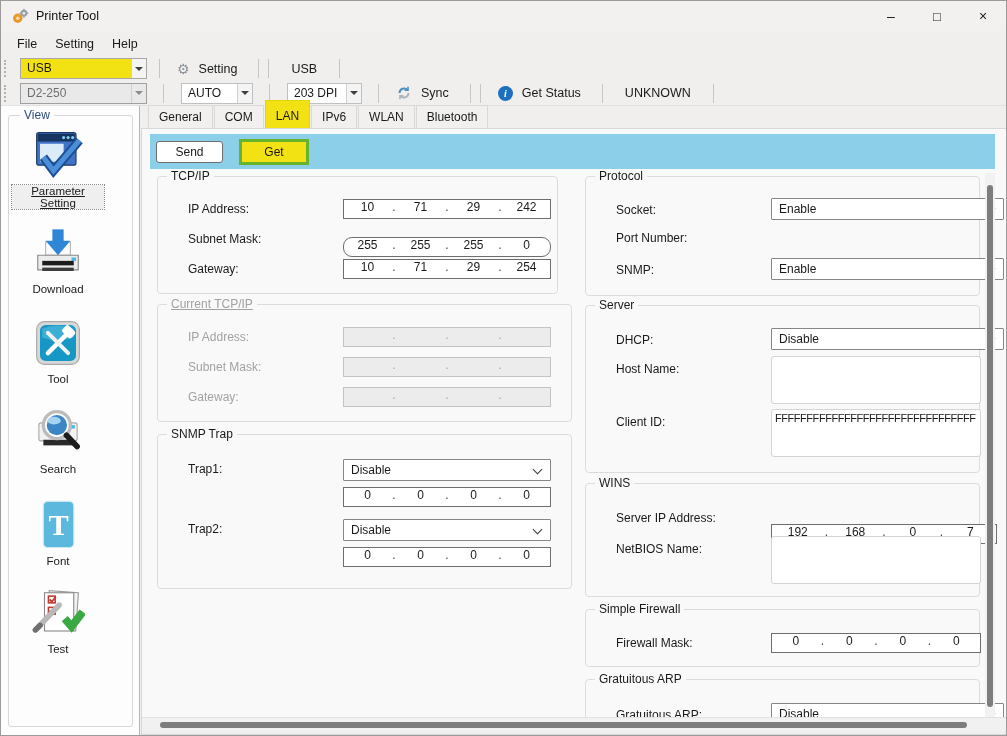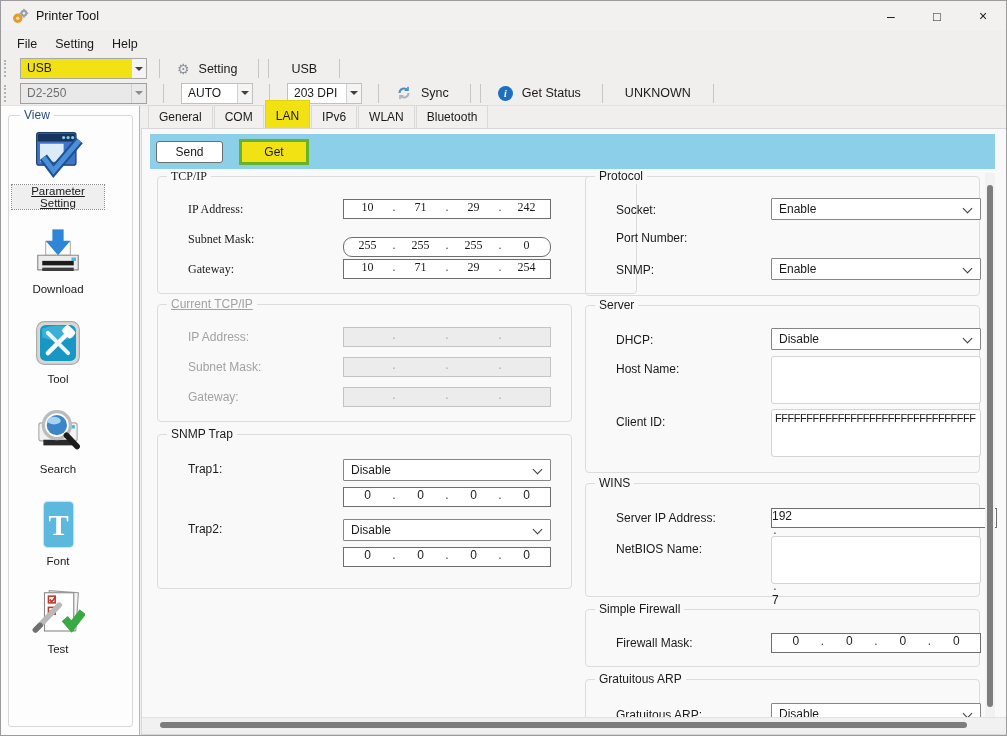--- a/index.html
+++ b/index.html
@@ -69,21 +69,21 @@
   .lbl { position:absolute; left:30px; font-size:12px; white-space:nowrap; }
   .gb.disabled .lbl { color:#a2a2a2; }
 
   .ip-box { position:absolute; left:185px; width:208px; height:20px; display:flex; align-items:flex-start; background:#fff; border:1px solid #6e6e6e; font-size:12px; }
   .ip-box .seg { flex:1; text-align:center; }
   .ip-box .dot { width:6px; text-align:center; color:#444; }
   .ip-box .dot::before { content:"."; }
   .gb.disabled .ip-box, .ip-box.disabled { background:#ececec; border-color:#c3c3c3; }
   .gb.disabled .ip-box .dot { color:#a8a8a8; }
 
-  .select { position:absolute; left:185px; width:210px; height:22px; background:#fff; border:1px solid #868686; border-radius:1px; font-size:12px; line-height:20px; padding-left:7px; }
+  .select { position:absolute; left:185px; width:233px; height:22px; background:#fff; border:1px solid #868686; border-radius:1px; font-size:12px; line-height:20px; padding-left:7px; }
   .chev { position:absolute; right:9px; top:6px; width:7px; height:7px; border-right:1.4px solid #3c3c3c; border-bottom:1.4px solid #3c3c3c; transform:rotate(45deg); }
 
   .spinner { position:absolute; left:185px; width:210px; height:22px; background:#fff; border:1px solid #868686; font-size:12px; line-height:20px; padding-left:7px; }
   .spinbtns { position:absolute; right:0; top:0; width:17px; height:20px; border-left:1px solid #b5b5b5; display:flex; flex-direction:column; }
   .spinbtn { flex:1; background:#f2f2f2; display:flex; align-items:center; justify-content:center; }
   .spinbtn.up { border-bottom:1px solid #c9c9c9; }
   .tri-up-s { width:0; height:0; border-left:3px solid transparent; border-right:3px solid transparent; border-bottom:4px solid #333; }
   .tri-dn-s { width:0; height:0; border-left:3px solid transparent; border-right:3px solid transparent; border-top:4px solid #333; }
 
   .tbox { position:absolute; left:185px; width:210px; height:48px; background:#fff; border:1px solid #d4d4d4; border-radius:3px; overflow:hidden; }
@@ -278,21 +278,21 @@
   <div class="tab">Bluetooth</div>
 </div>
 
 <div class="panel">
 
   <div class="bluebar">
     <div class="btn-send">Send</div>
     <div class="btn-get">Get</div>
   </div>
 
-  <div class="gb" style="left:15px; top:47px; width:480px; height:118px;font-family:Liberation Serif, serif;">
+  <div class="gb" style="left:15px; top:47px; width:401px; height:118px;">
     <span class="gb-title">TCP/IP</span>
     <span class="lbl" style="top:25px;">IP Address:</span>
     <div class="ip-box" style="top:22px;">
       <span class="seg">10</span>
         <span class="dot"></span>
         <span class="seg">71</span>
         <span class="dot"></span>
         <span class="seg">29</span>
         <span class="dot"></span>
         <span class="seg">242</span>
@@ -413,21 +413,21 @@
     </div>
     <span class="lbl" style="top:109px;">Client ID:</span>
     <div class="tbox" style="top:103px;">
       <span class="tval">FFFFFFFFFFFFFFFFFFFFFFFFFFFFFFFF</span>
     </div>
   </div>
 
   <div class="gb" style="left:443px; top:354px; width:395px; height:114px;padding-left:48px;">
     <span class="gb-title">WINS</span>
     <span class="lbl" style="top:27px;">Server IP Address:</span>
-    <div class="ip-box" style="top:24px; width:226px;flex-direction:column;">
+    <div class="ip-box" style="top:40px; width:226px;">
       <span class="seg">192</span>
         <span class="dot"></span>
         <span class="seg">168</span>
         <span class="dot"></span>
         <span class="seg">0</span>
         <span class="dot"></span>
         <span class="seg">7</span>
     </div>
     <span class="lbl" style="top:58px;">NetBIOS Name:</span>
     <div class="tbox" style="top:52px;">

